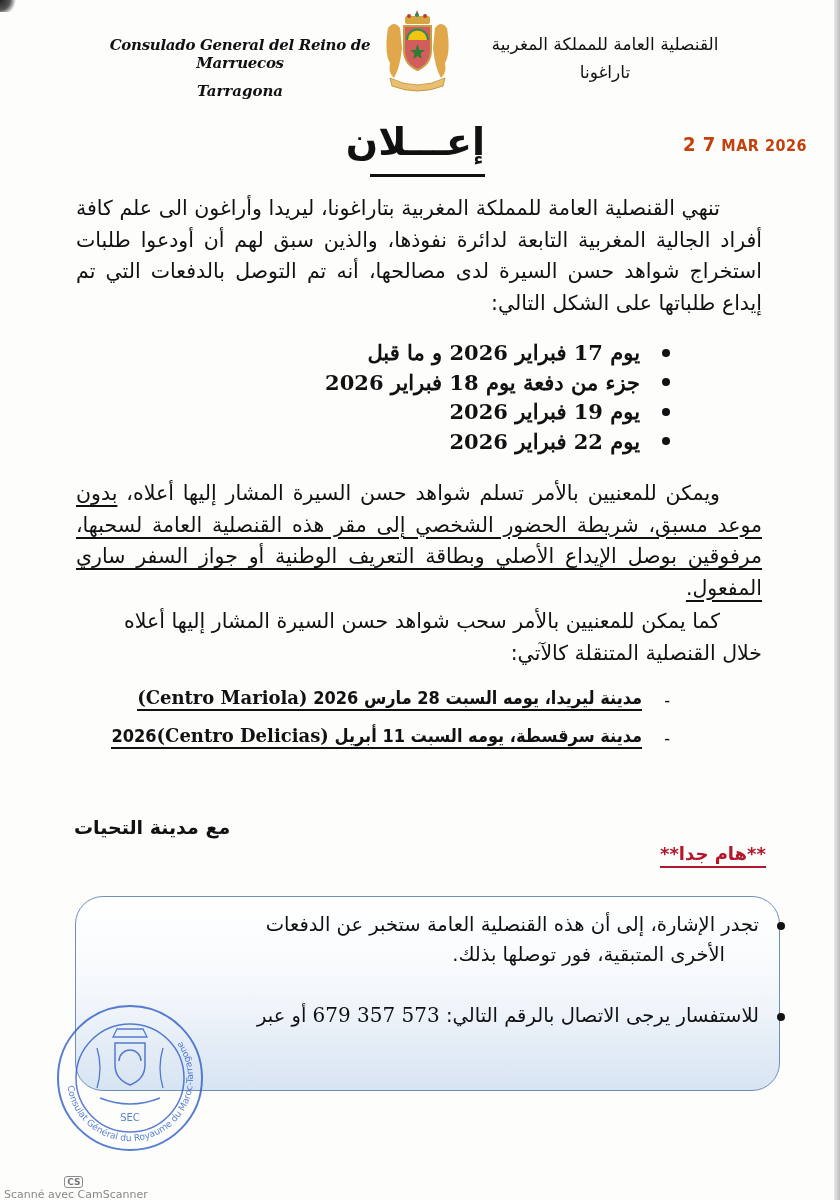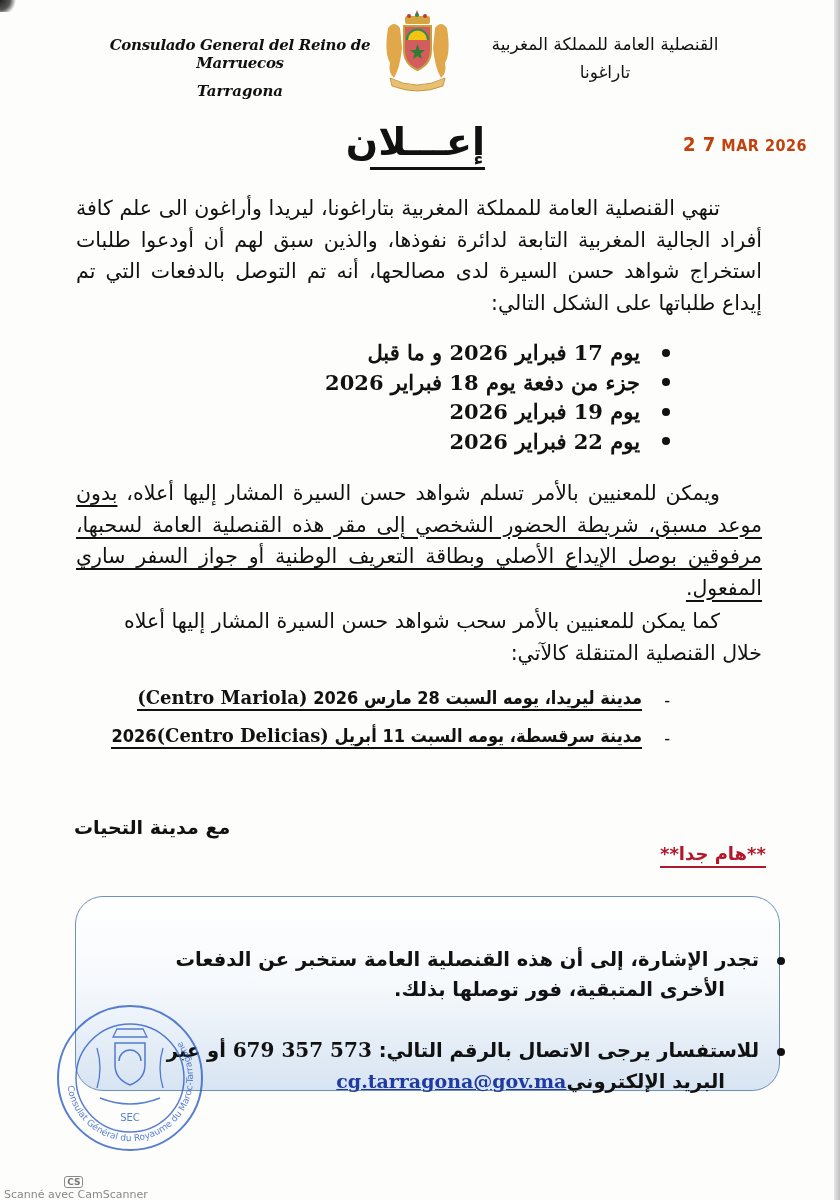--- a/index.html
+++ b/index.html
@@ -20,21 +20,21 @@
 
   .header-ar { position:absolute; left:490px; top:34px; width:230px; text-align:center;
     direction:rtl; font-family:"DejaVu Sans", sans-serif; }
   .header-ar .l1 { font-size:17px; }
   .header-ar .l2 { font-size:17px; margin-top:8px; }
 
   .emblem { position:absolute; left:380px; top:6px; width:75px; height:95px; }
 
   .title { position:absolute; left:370px; top:118px; width:115px; text-align:center;
     direction:rtl; font-size:38px; font-weight:bold; line-height:48px;
-    border-bottom:3px solid #111; padding-bottom:1px; }
+    border-bottom:3px solid #111; padding-bottom:8px; }
   .date-stamp { position:absolute; left:683px; top:132px; font-size:16px;
     color:#c2410c; font-weight:bold; letter-spacing:0.5px; font-family:"DejaVu Sans Condensed","DejaVu Sans", sans-serif; }
   .date-stamp .big { font-size:20px; }
 
   .body-ar { position:absolute; direction:rtl; text-align:justify; font-size:20.5px;
     line-height:31.5px; font-family:"DejaVu Sans", sans-serif; }
   .p1 { left:76px; top:193px; width:686px; text-align-last:right; }
   .p1 .indent { display:inline-block; width:42px; }
 
   .dates-list { position:absolute; right:170px; top:338px; direction:rtl; list-style:none;
@@ -56,22 +56,22 @@
   .trips .latin { font-family:"DejaVu Serif", serif; direction:ltr; unicode-bidi:embed; }
 
   .closing { position:absolute; left:74px; top:816px; direction:rtl; font-size:19px;
     font-weight:bold; }
   .important { position:absolute; left:660px; top:843px; direction:rtl; font-size:18px;
     font-weight:bold; color:#b2182b; border-bottom:2px solid #b2182b; padding-bottom:2px; }
 
   .note-box { position:absolute; left:75px; top:896px; width:703px; height:193px;
     border:1.5px solid #6f8fb8; border-radius:28px;
     background:linear-gradient(to bottom,#ffffff 0%,#f6f9fc 45%,#d7e4f2 100%); }
-  .note { position:absolute; direction:rtl; font-weight:bold; font-size:19.5px;
-    line-height:30px; font-family:"DejaVu Sans", sans-serif;margin-top:35px; }
+  .note { position:absolute; direction:rtl; font-weight:normal; font-size:19.5px;
+    line-height:30px; font-family:"DejaVu Sans", sans-serif; }
   .note .dot { display:inline-block; width:8px; height:8px; border-radius:50%;
     background:#111; margin-left:18px; vertical-align:middle; }
   .n1 { right:55px; top:910px; width:680px; text-align:right; }
   .n1 .l2 { padding-right:60px; text-align:right; }
   .n2 { right:55px; top:1000px; width:700px; text-align:right; }
   .n2 .l2 { padding-right:60px; }
   .n2 .phone { font-family:"DejaVu Serif", serif; font-size:20px; direction:ltr; unicode-bidi:embed; }
   .email { color:#1f3aa0; text-decoration:underline; font-family:"DejaVu Serif", serif;
     direction:ltr; unicode-bidi:embed; margin-left:14px; font-size:19px; }
 
@@ -160,21 +160,20 @@
 
 <div class="note-box"></div>
 
 <div class="note n1">
   <div><span class="dot"></span><span>تجدر الإشارة، إلى أن هذه القنصلية العامة ستخبر عن الدفعات</span></div>
   <div class="l2">الأخرى المتبقية، فور توصلها بذلك.</div>
 </div>
 
 <div class="note n2">
   <div><span class="dot"></span><span>للاستفسار يرجى الاتصال بالرقم التالي:</span> <span class="phone">679 357 573</span> <span>أو عبر</span></div>
-  <div class="l2"><span>البريد الإلكتروني</span><span class="email">cg.tarragona@gov.ma</span></div>
 </div>
 
 <svg class="seal" viewBox="0 0 150 150">
   <circle cx="75" cy="75" r="72" fill="none" stroke="#2a5bc4" stroke-width="2"></circle>
   <circle cx="75" cy="75" r="54" fill="none" stroke="#2a5bc4" stroke-width="1.5"></circle>
   <path d="M60 40 h30 v22 q0 14 -15 20 q-15 -6 -15 -20z" fill="none" stroke="#2a5bc4" stroke-width="1.5"></path>
   <path d="M64 58 a11 11 0 0 1 22 0" fill="none" stroke="#2a5bc4" stroke-width="1.5"></path>
   <path d="M58 34 h34 l-4 -8 h-26z" fill="none" stroke="#2a5bc4" stroke-width="1.3"></path>
   <path d="M42 45 q6 20 0 40 M108 45 q-6 20 0 40" fill="none" stroke="#2a5bc4" stroke-width="1.3"></path>
   <path d="M45 95 q30 12 60 0" fill="none" stroke="#2a5bc4" stroke-width="1.5"></path>

